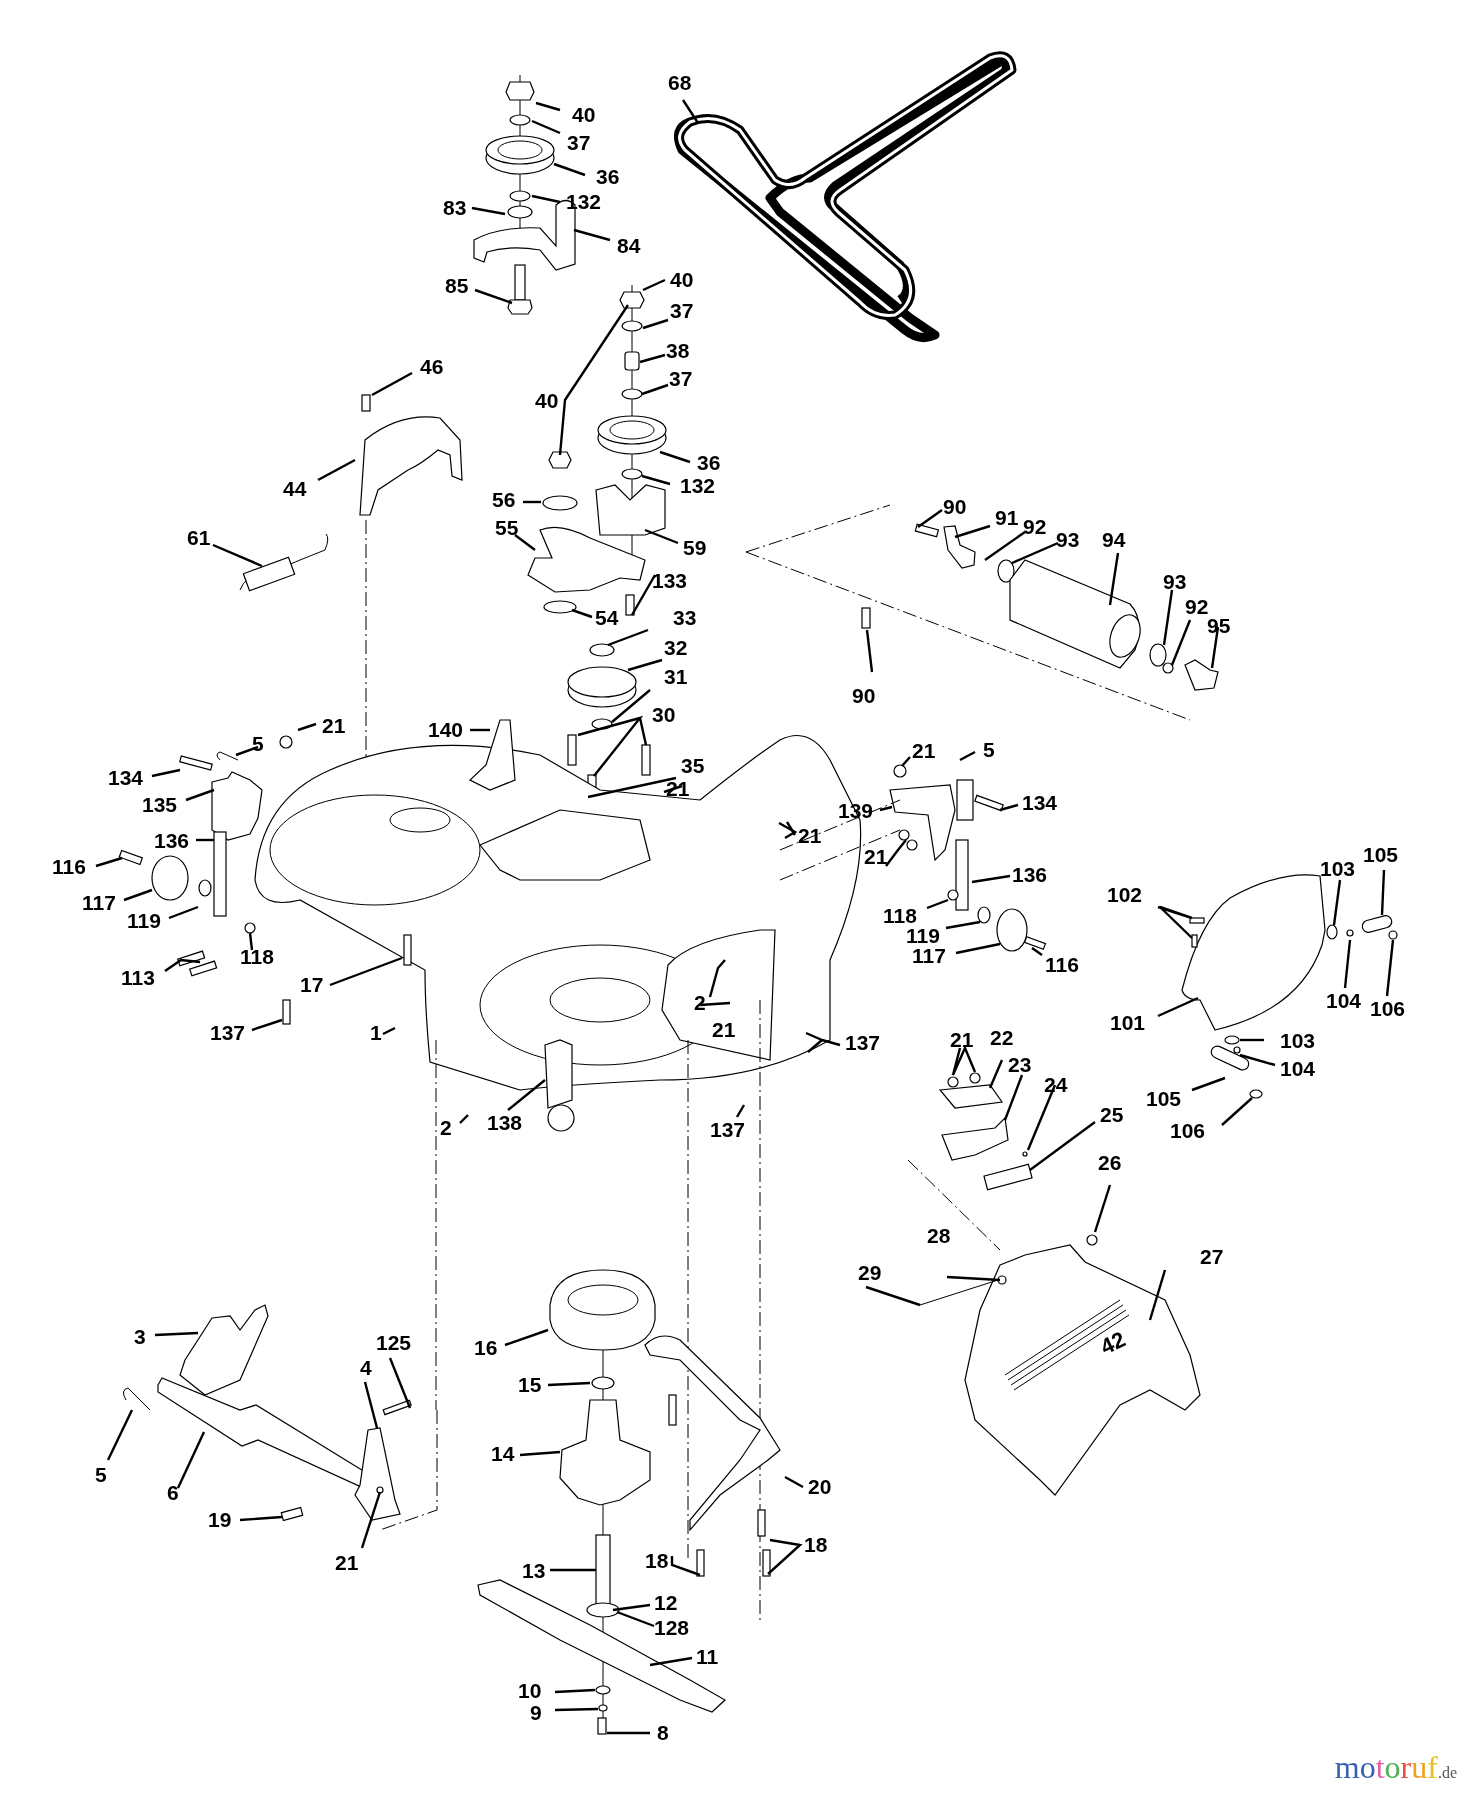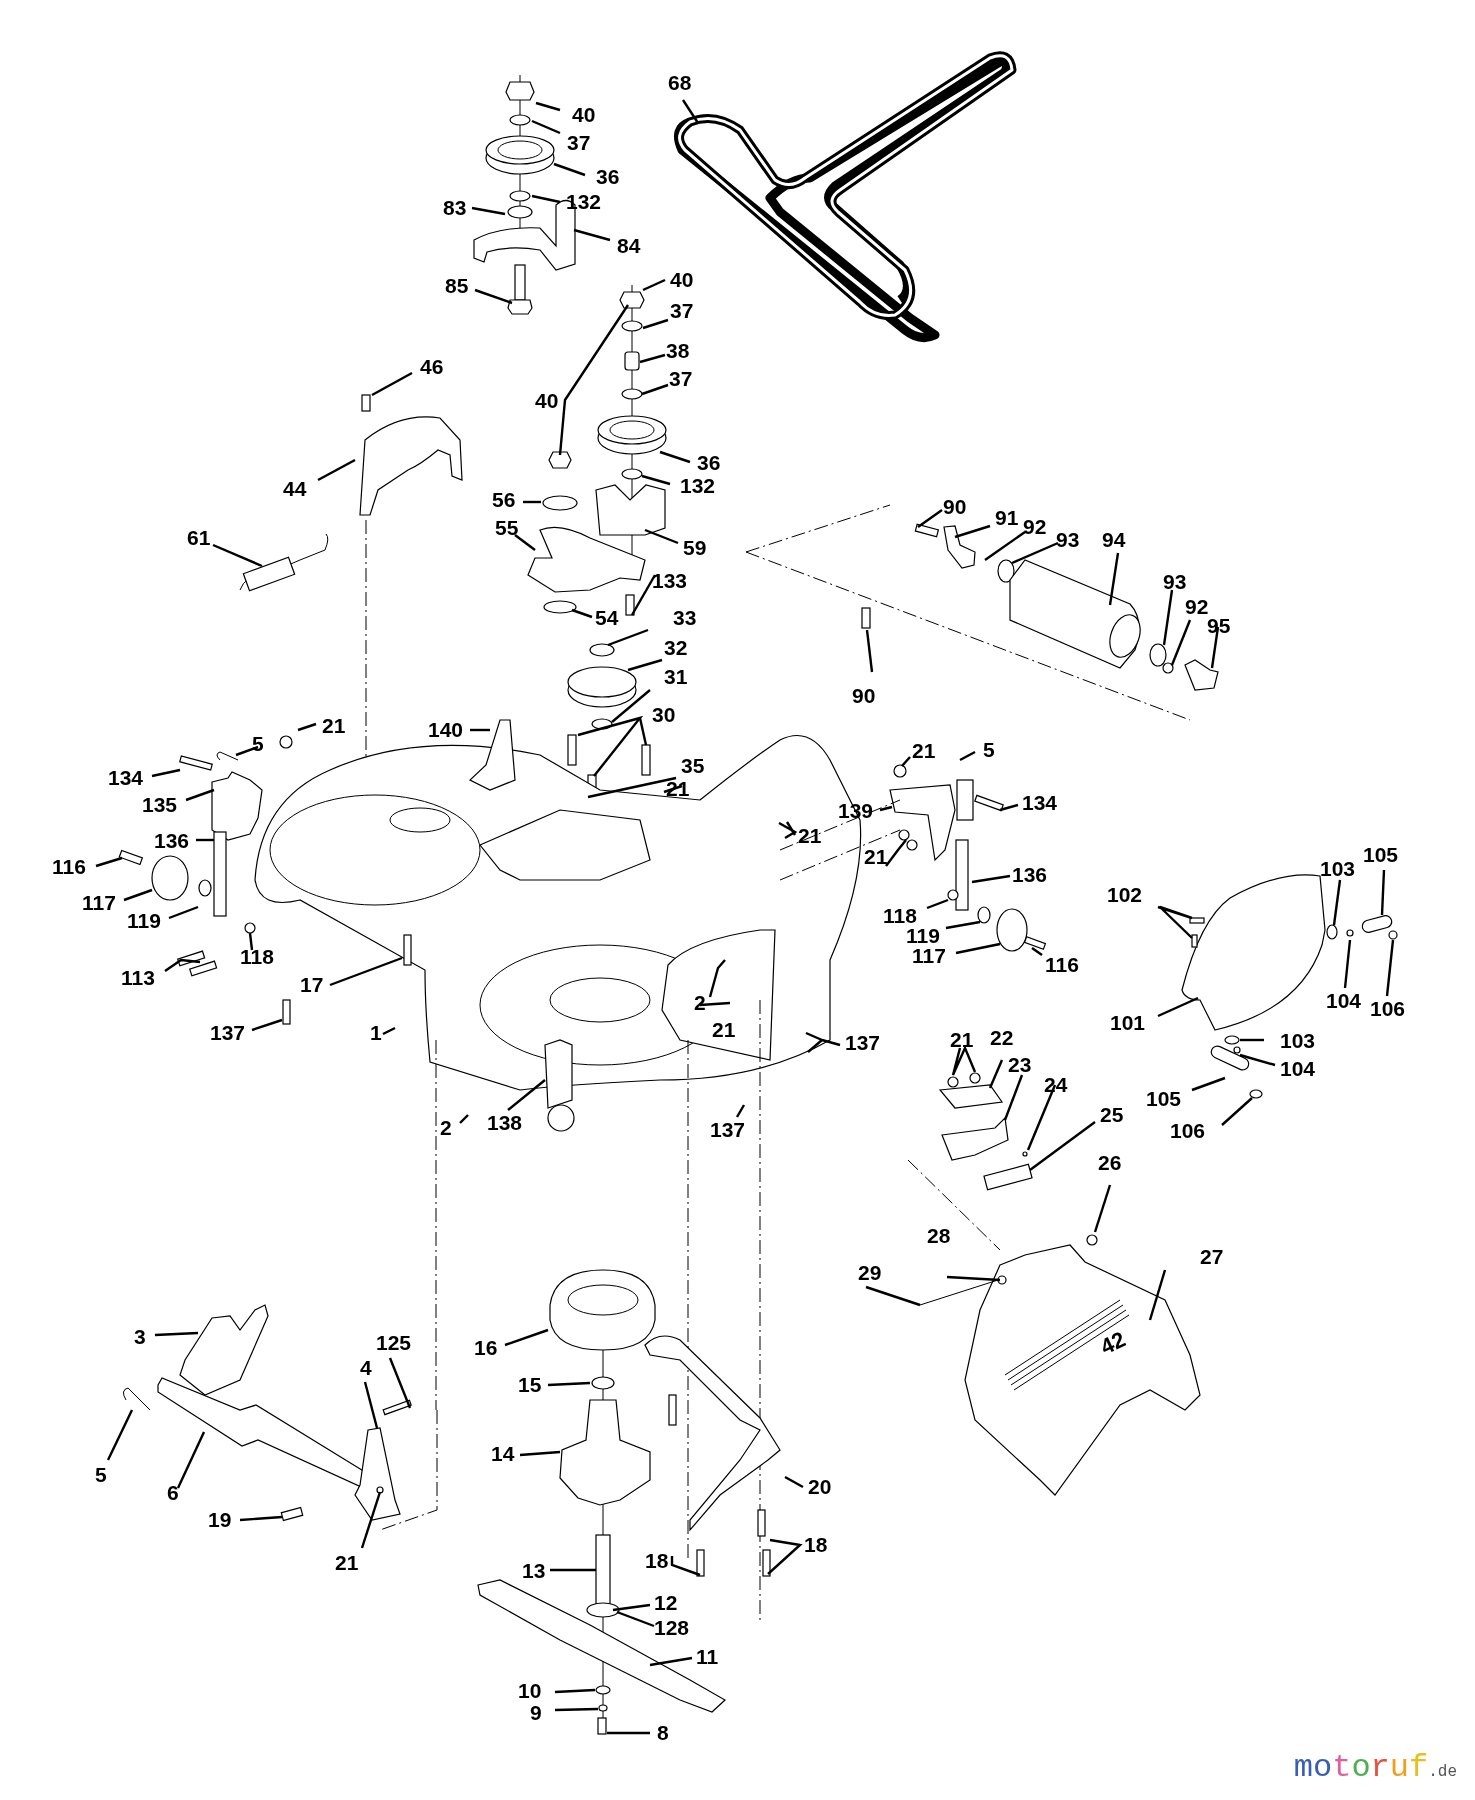--- a/index.html
+++ b/index.html
@@ -5,21 +5,21 @@
   html, body { margin:0; padding:0; background:#ffffff; }
   body { width:1475px; height:1800px; position:relative; overflow:hidden; font-family:"Liberation Sans", sans-serif; }
   #diagram { position:absolute; left:0; top:0; width:1475px; height:1800px; }
   .lbl { font-family:"Liberation Sans", sans-serif; font-weight:bold; font-size:21px; fill:#000; }
   .part { fill:#ffffff; stroke:#000; stroke-width:1.2; }
   .thin { fill:none; stroke:#000; stroke-width:1; }
   .lead { fill:none; stroke:#000; stroke-width:2.4; }
   .dash { fill:none; stroke:#000; stroke-width:1; stroke-dasharray:14 4 2 4; }
   .belt { fill:none; stroke:#000; stroke-width:9; stroke-linejoin:round; }
   .belt-in { fill:none; stroke:#fff; stroke-width:3; stroke-linejoin:round; }
-  #watermark { position:absolute; right:18px; bottom:14px; font-family:Liberation Mono, monospace; font-size:32px; letter-spacing:0px; }
+  #watermark { position:absolute; right:18px; bottom:14px; font-family:Liberation Serif, serif; font-size:32px; letter-spacing:0px; }
   #watermark .tld { font-size:16px; color:#555; }
 </style>
 </head>
 <body>
 
 <svg id="diagram" viewBox="0 0 1475 1800" xmlns="http://www.w3.org/2000/svg">
 
   <g>
     <path class="belt" d="M690,122 Q672,128 682,150 L905,330 Q920,342 935,335 L910,318 L780,212 L770,198 Q790,178 810,178 L1000,62 Q1010,58 1005,72 L835,186 Q822,198 835,208 L900,265 Q915,290 900,300"></path>
     <path class="belt" d="M690,122 Q715,112 740,130 L775,180 Q790,190 805,178 L990,58 Q1010,50 1012,70 L840,190 Q825,200 838,212 L905,270 Q920,300 895,315 Q875,318 860,302 L685,150 Q672,135 690,122 Z"></path>

